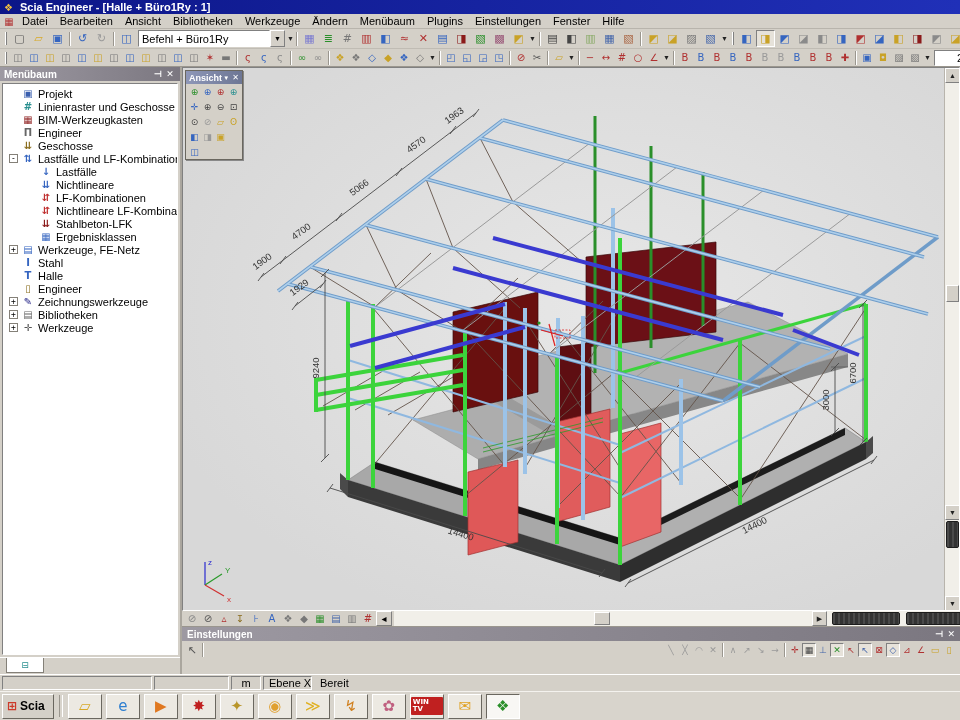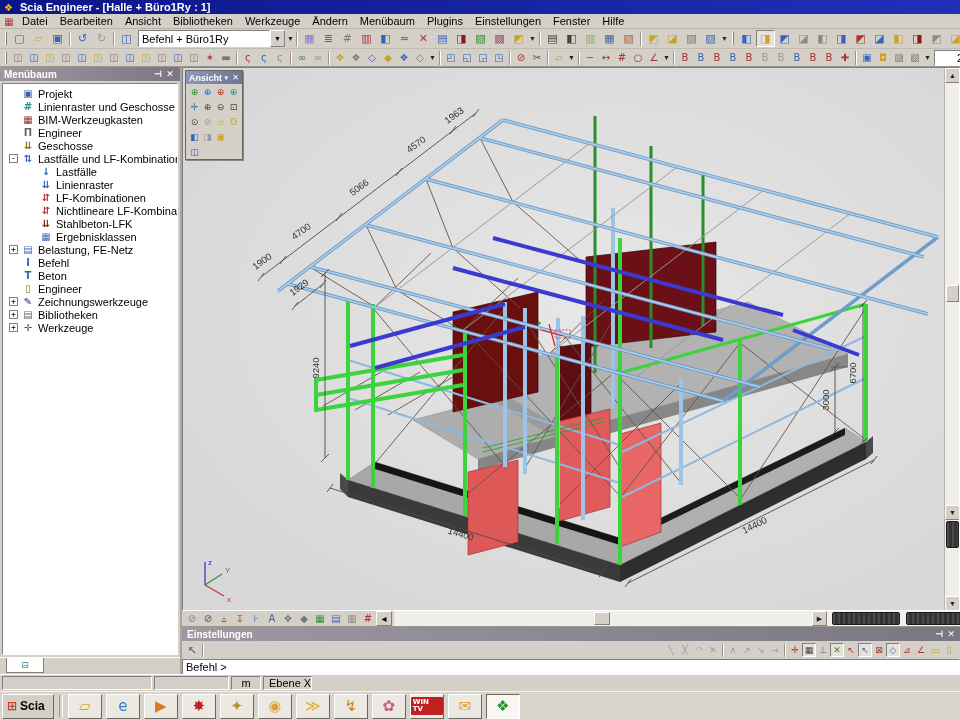--- a/index.html
+++ b/index.html
@@ -298,21 +298,21 @@
             <span>Lastfälle und LF-Kombinationen</span>
           </div>
           <div class="tree-item lvl2">
             <span class="xsp"></span>
             <span class="ticon" style="color: rgb(53, 101, 192);">↓</span>
             <span>Lastfälle</span>
           </div>
           <div class="tree-item lvl2">
             <span class="xsp"></span>
             <span class="ticon" style="color: rgb(53, 101, 192);">⇊</span>
-            <span>Linienraster</span>
+            <span>Nichtlineare</span>
           </div>
           <div class="tree-item lvl2">
             <span class="xsp"></span>
             <span class="ticon" style="color: rgb(192, 48, 48);">⇵</span>
             <span>LF-Kombinationen</span>
           </div>
           <div class="tree-item lvl2">
             <span class="xsp"></span>
             <span class="ticon" style="color: rgb(192, 48, 48);">⇵</span>
             <span>Nichtlineare LF-Kombinationen</span>
@@ -323,31 +323,31 @@
             <span>Stahlbeton-LFK</span>
           </div>
           <div class="tree-item lvl2">
             <span class="xsp"></span>
             <span class="ticon" style="color: rgb(53, 101, 192);">▦</span>
             <span>Ergebnisklassen</span>
           </div>
           <div class="tree-item lvl1">
             <span class="xbox">+</span>
             <span class="ticon" style="color: rgb(53, 101, 192);">▤</span>
-            <span>Belastung, FE-Netz</span>
+            <span>Werkzeuge, FE-Netz</span>
           </div>
           <div class="tree-item lvl1">
             <span class="xsp"></span>
             <span class="ticon" style="color: rgb(53, 101, 192);">I</span>
-            <span>Befehl</span>
+            <span>Stahl</span>
           </div>
           <div class="tree-item lvl1">
             <span class="xsp"></span>
             <span class="ticon" style="color: rgb(53, 101, 192);">T</span>
-            <span>Beton</span>
+            <span>Halle</span>
           </div>
           <div class="tree-item lvl1">
             <span class="xsp"></span>
             <span class="ticon" style="color: rgb(138, 109, 30);">▯</span>
             <span>Engineer</span>
           </div>
           <div class="tree-item lvl1">
             <span class="xbox">+</span>
             <span class="ticon" style="color: rgb(42, 42, 138);">✎</span>
             <span>Zeichnungswerkzeuge</span>
@@ -671,32 +671,30 @@
             <span class="tbtn" style="color: rgb(176, 48, 48);">↖</span>
             <span class="tbtn pressed" style="color: rgb(68, 102, 170);">↖</span>
             <span class="tbtn" style="color: rgb(176, 48, 48);">⊠</span>
             <span class="tbtn pressed" style="color: rgb(68, 102, 170);">◇</span>
             <span class="tbtn" style="color: rgb(176, 48, 48);">⊿</span>
             <span class="tbtn" style="color: rgb(176, 48, 48);">∠</span>
             <span class="tbtn" style="color: rgb(201, 162, 39);">▭</span>
             <span class="tbtn" style="color: rgb(201, 162, 39);">▯</span>
           </span>
       </div>
-      <div class="cmd-input-row">
-        <input class="cmd-input" readonly="" value="Befehl &gt;" style="">
-      </div>
 
     </div>
   </div>
 
   <div class="statusbar">
     <span class="scell" style="width:150px;"></span>
     <span class="scell" style="width:75px;"></span>
     <span class="scell" style="width:30px;justify-content:center;">m</span>
     <span class="scell" style="width:49px;overflow:hidden;white-space:nowrap;">Ebene XY</span>
+    <span class="scell" style="flex:1;border-color:transparent;">Bereit</span>
   </div>
 
   <div class="taskbar">
     <span class="startbtn">
       <span class="flag">⊞</span>
       <span>Scia</span>
     </span>
     <span style="width:4px;border-left:1px solid #9a968e;border-right:1px solid #fff;height:22px;margin:0 2px;"></span>
     <span id="taskbar-apps" style="display:inline-flex;gap:4px;">
         <span class="qlbtn">

